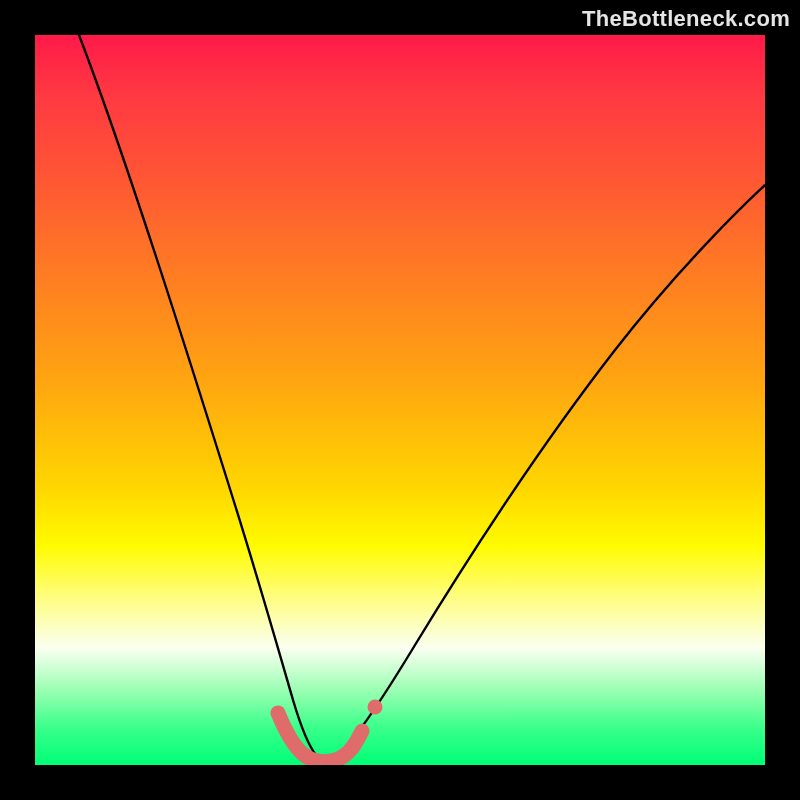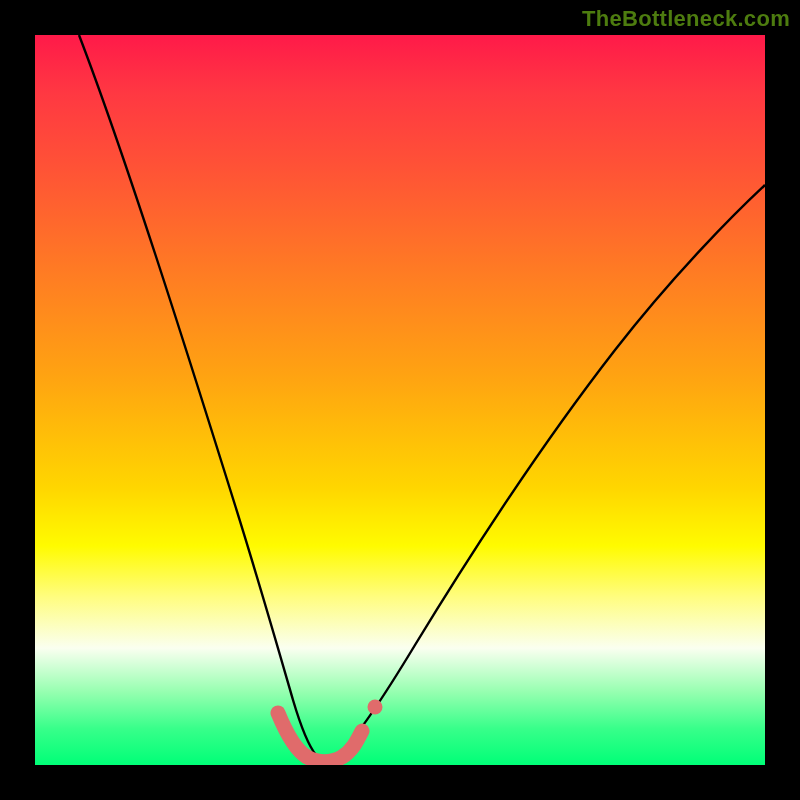--- a/index.html
+++ b/index.html
@@ -40,21 +40,21 @@
       #38ff8a 95%,
       #00ff77 100%
     );
   }
   .watermark {
     position: absolute;
     top: 6px;
     right: 10px;
     font-size: 22px;
     font-weight: 600;
-    color: #4d7c0f;
+    color: #e5e5e5;
     letter-spacing: 0.3px;
     user-select: none;
   }
   svg.curve {
     position: absolute;
     left: 0;
     top: 0;
   }
 </style>
 </head>

